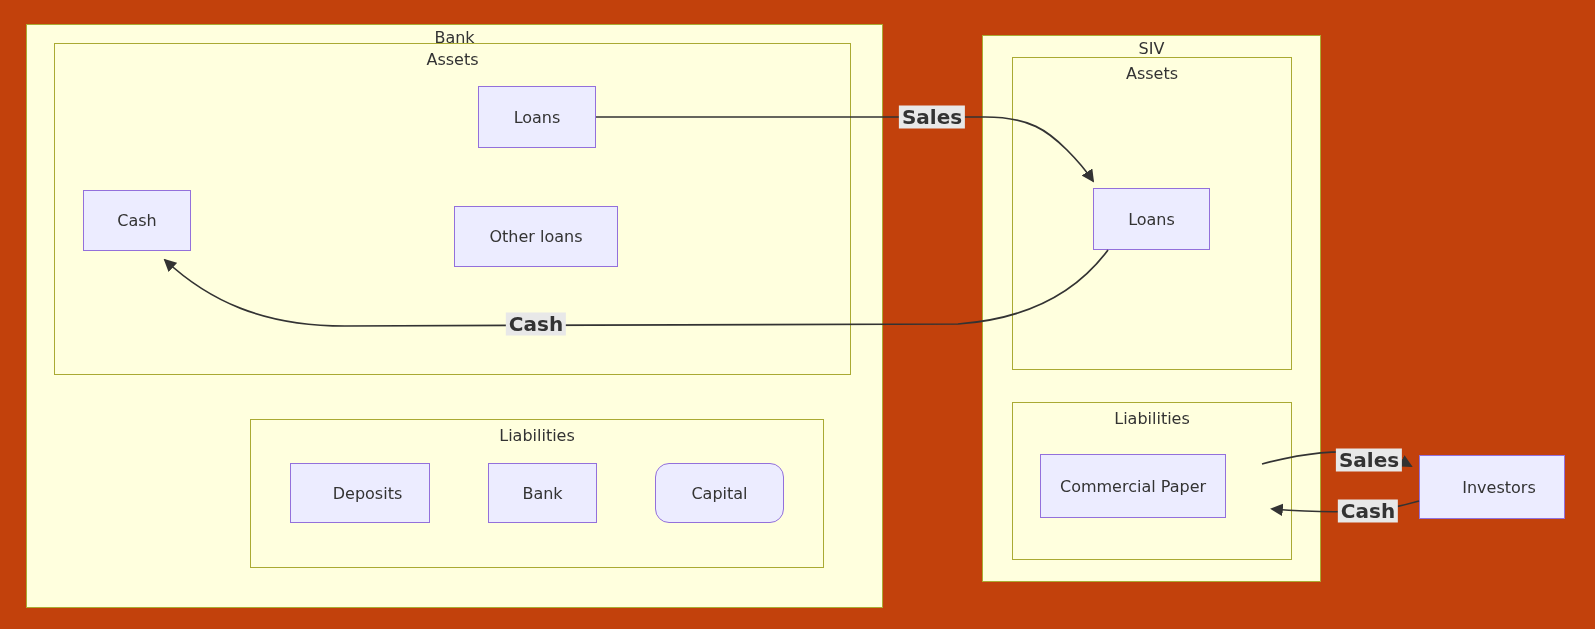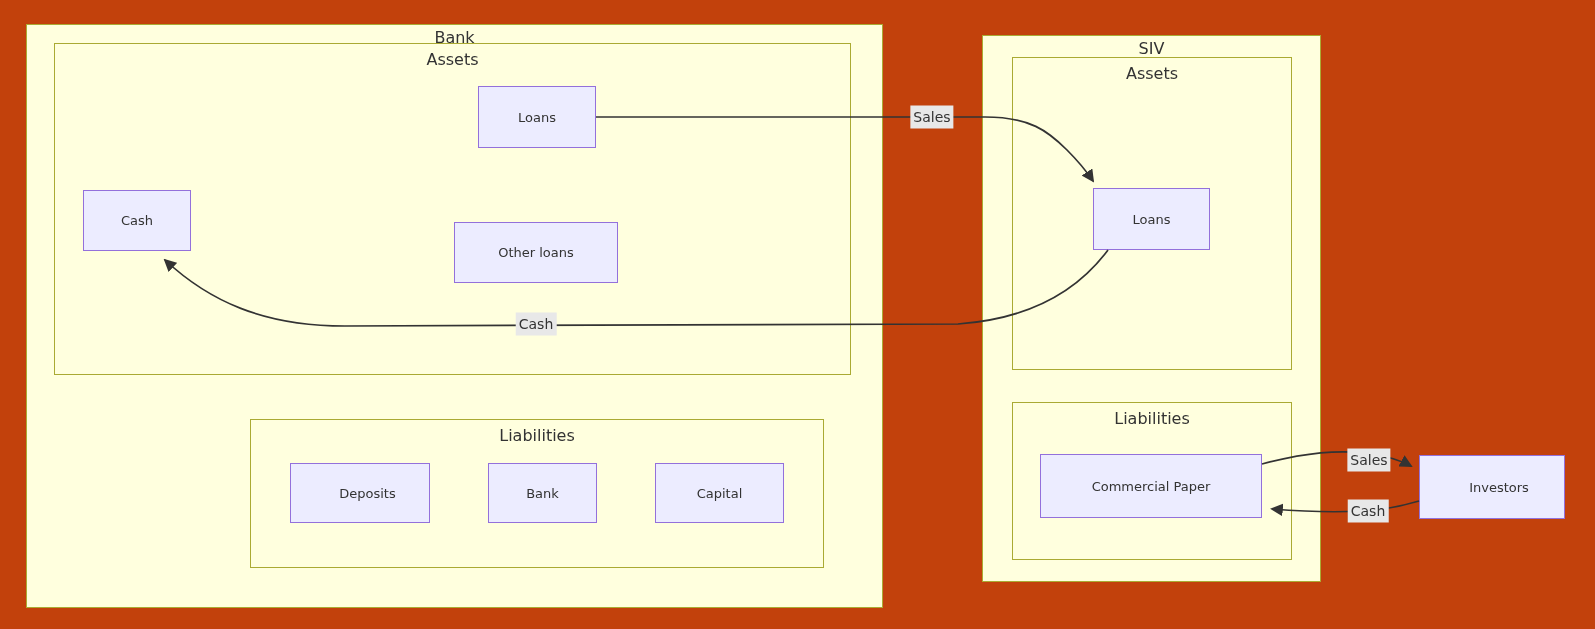--- a/index.html
+++ b/index.html
@@ -31,46 +31,47 @@
     white-space: nowrap;
   }
   .node {
     position: absolute;
     background: #ececff;
     border: 1px solid #9370db;
     box-sizing: border-box;
     display: flex;
     align-items: center;
     justify-content: center;
-    font-size: 13px;
+    font-size: 16px;
     color: #333333;
     z-index: 20;
     white-space: nowrap;
   }
   .edges {
     position: absolute;
     left: 0; top: 0;
     z-index: 30;
     pointer-events: none;
   }
   .edges path.edge {
     fill: none;
     stroke: #333333;
     stroke-width: 1.7px;
   }
   .edge-label {
     position: absolute;
     transform: translate(-50%, -50%);
     background: #e8e8e8;
     padding: 2px 3px;
-    font-size: 14px;
+    font-size: 20px;
     line-height: 19px;
     color: #333333;
     z-index: 40;
     white-space: nowrap;
+    font-weight: bold;
   }
 </style>
 </head>
 <body>
 
 <div class="canvas">
 
   <div class="cluster" style="left:26px; top:24px; width:857px; height:584px;">
     <div class="cluster-label">Bank</div>
   </div>
@@ -108,41 +109,41 @@
   </svg>
 
   <div class="node" style="left:478px; top:86px; width:118px; height:62px;">
     <span>Loans</span>
   </div>
 
   <div class="node" style="left:83px; top:190px; width:108px; height:61px;">
     <span>Cash</span>
   </div>
 
-  <div class="node" style="left:454px; top:206px; width:164px; height:61px;margin-top:16px;">
+  <div class="node" style="left:454px; top:206px; width:164px; height:61px;">
     <span>Other loans</span>
   </div>
 
   <div class="node" style="left:290px; top:463px; width:140px; height:60px;padding-left:15px;">
     <span>Deposits</span>
   </div>
 
   <div class="node" style="left:488px; top:463px; width:109px; height:60px;">
     <span>Bank</span>
   </div>
 
-  <div class="node" style="left:655px; top:463px; width:129px; height:60px;">
+  <div class="node" style="left:655px; top:463px; width:129px; height:60px;border-radius:14px;">
     <span>Capital</span>
   </div>
 
   <div class="node" style="left:1093px; top:188px; width:117px; height:62px;">
     <span>Loans</span>
   </div>
 
-  <div class="node" style="left:1040px; top:454px; width:222px; height:64px;text-align:right;">
+  <div class="node" style="left:1040px; top:454px; width:186px; height:64px;text-align:right;">
     <span>Commercial Paper</span>
   </div>
 
   <div class="node" style="left:1419px; top:455px; width:146px; height:64px;padding-left:14px;">
     <span>Investors</span>
   </div>
 
   <div class="edge-label" style="left:932px; top:117px;">Sales</div>
 
   <div class="edge-label" style="left:536px; top:324px;">Cash</div>

